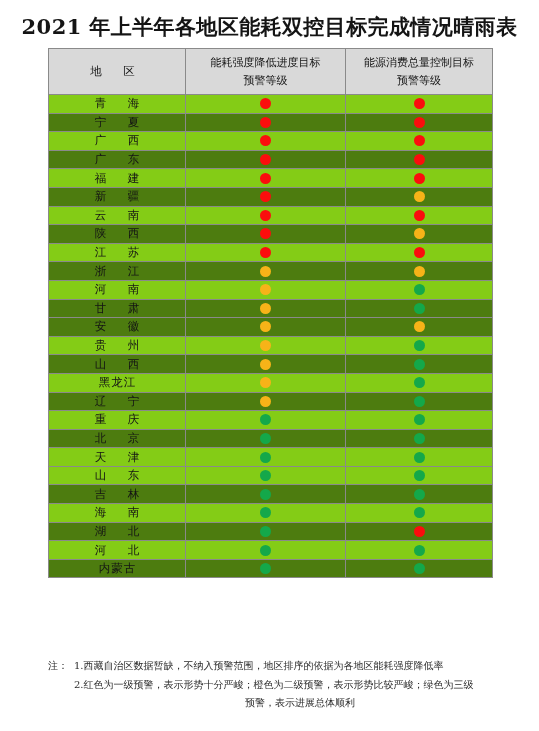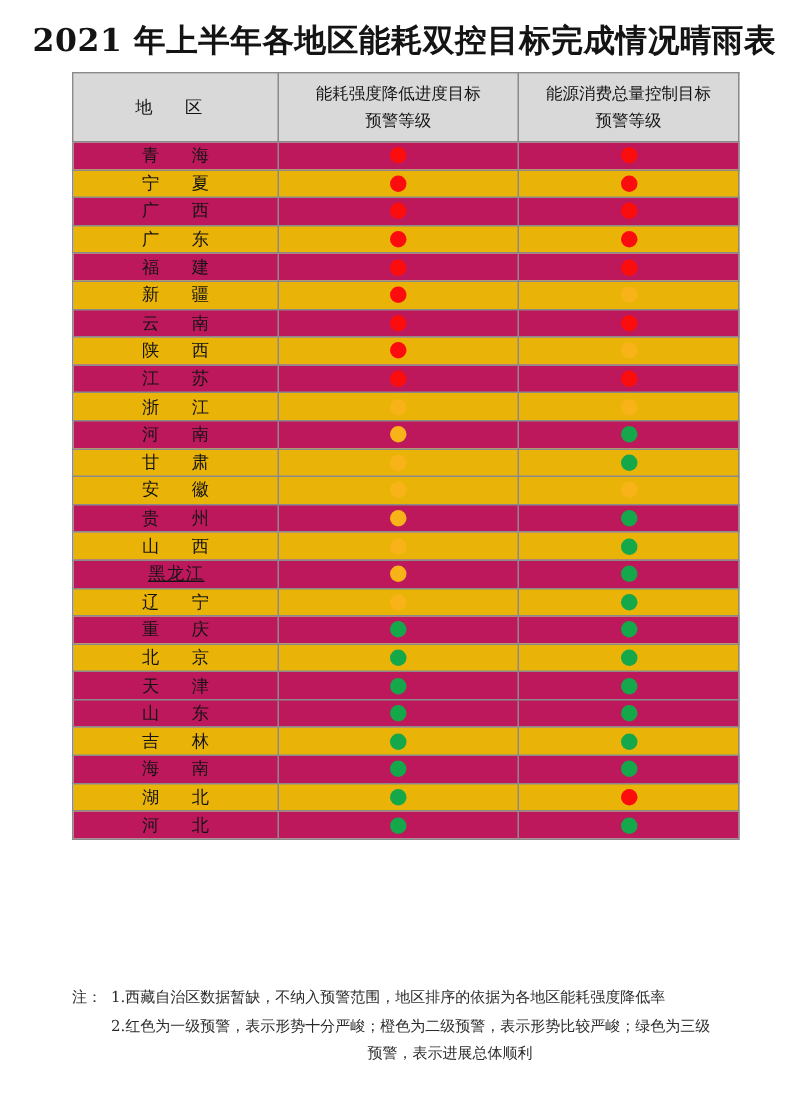--- a/index.html
+++ b/index.html
@@ -67,39 +67,38 @@
   }
   .hdr-region {
     letter-spacing: 9px;
     text-indent: 9px;
     font-size: 11.5px;
   }
   .hdr-2line { display: block; }
 
   
   tbody tr { height: 18.6px; }
-  tbody tr.odd  td { background: #be185d; }
-  tbody tr.even td { background: #eab308; }
+  tbody tr.odd  td { background: #84cc16; }
+  tbody tr.even td { background: #4d7c0f; }
 
   td.region {
     text-align: center;
     vertical-align: middle;
     font-family: "DejaVu Serif", "Liberation Serif", serif;
     font-size: 11.5px;
     color: #141414;
   }
   .region-name {
     display: inline-block;
     letter-spacing: 9px;
     text-indent: 9px;
   }
   .region-name.wide3 {
     letter-spacing: 1px;
     text-indent: 1px;
-    text-decoration: underline;
   }
 
   td.status {
     text-align: center;
     vertical-align: middle;
     line-height: 0;
   }
   .dot {
     display: inline-block;
     width: 11px;
@@ -279,20 +278,25 @@
         <tr class="even">
           <td class="region"><span class="region-name">湖  北</span></td>
           <td class="status"><span class="dot green"></span></td>
           <td class="status"><span class="dot red"></span></td>
         </tr>
         <tr class="odd">
           <td class="region"><span class="region-name">河  北</span></td>
           <td class="status"><span class="dot green"></span></td>
           <td class="status"><span class="dot green"></span></td>
         </tr>
+        <tr class="even">
+          <td class="region"><span class="region-name wide3">内蒙古</span></td>
+          <td class="status"><span class="dot green"></span></td>
+          <td class="status"><span class="dot green"></span></td>
+        </tr>
       </tbody>
   </table>
 </div>
 
 <div class="notes">
   <span class="note-row">
     <span class="note-label">注：</span><span>1.西藏自治区数据暂缺，不纳入预警范围，地区排序的依据为各地区能耗强度降低率</span>
   </span>
   <span class="note-row note-indent">
     <span>2.红色为一级预警，表示形势十分严峻；橙色为二级预警，表示形势比较严峻；绿色为三级</span>

